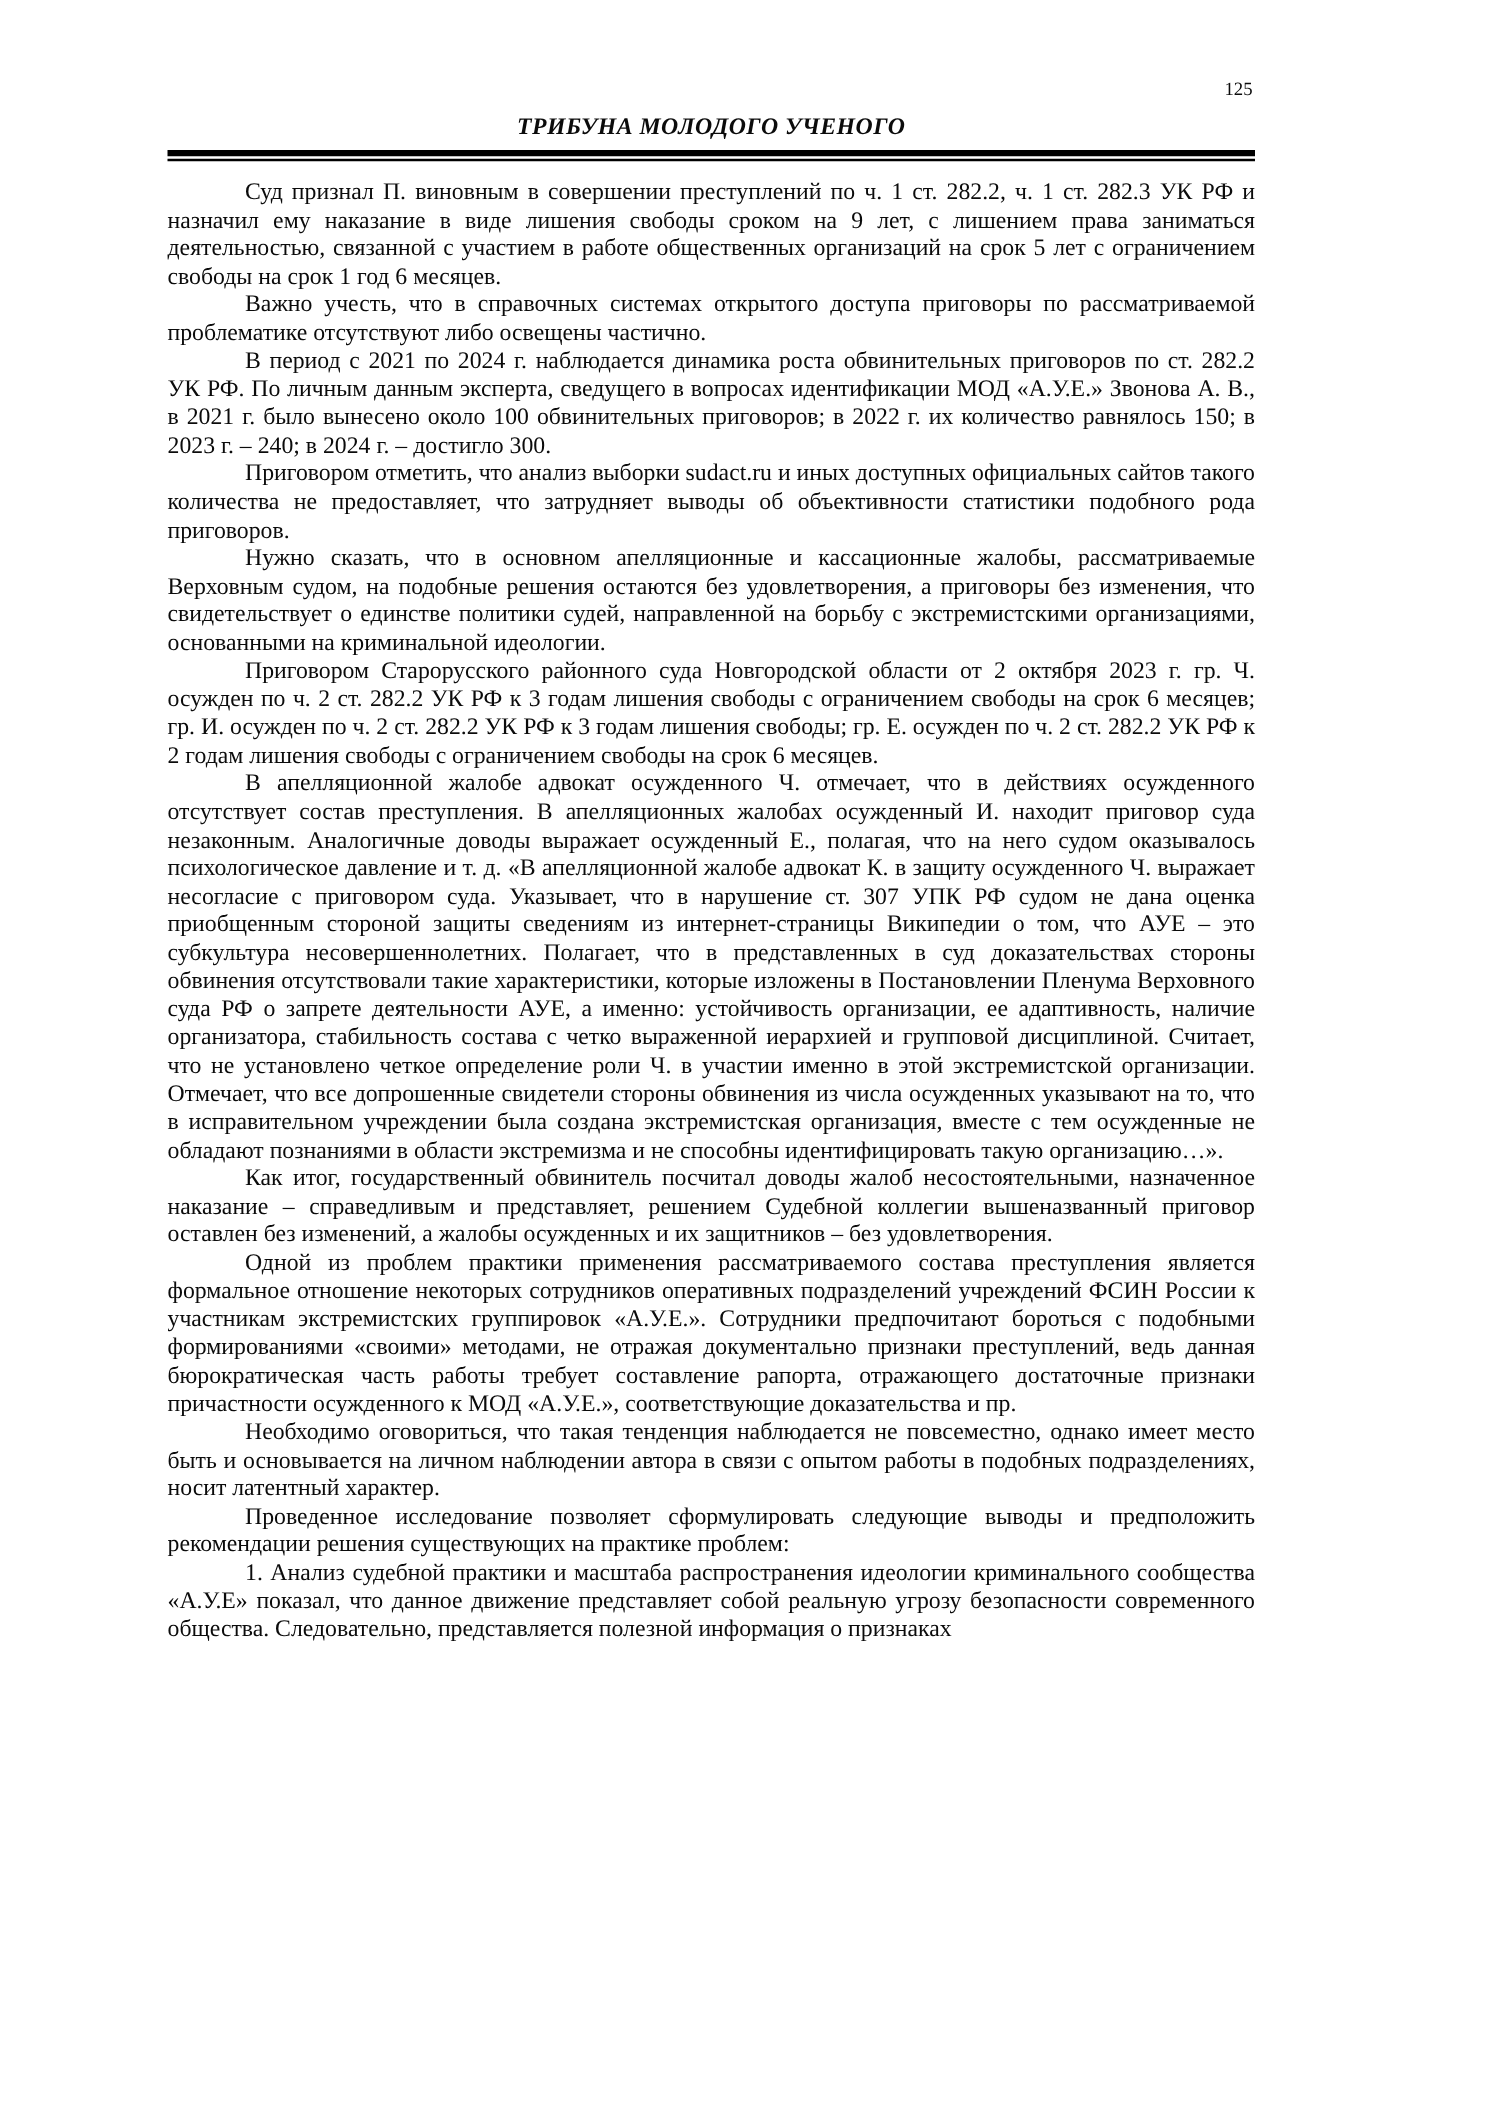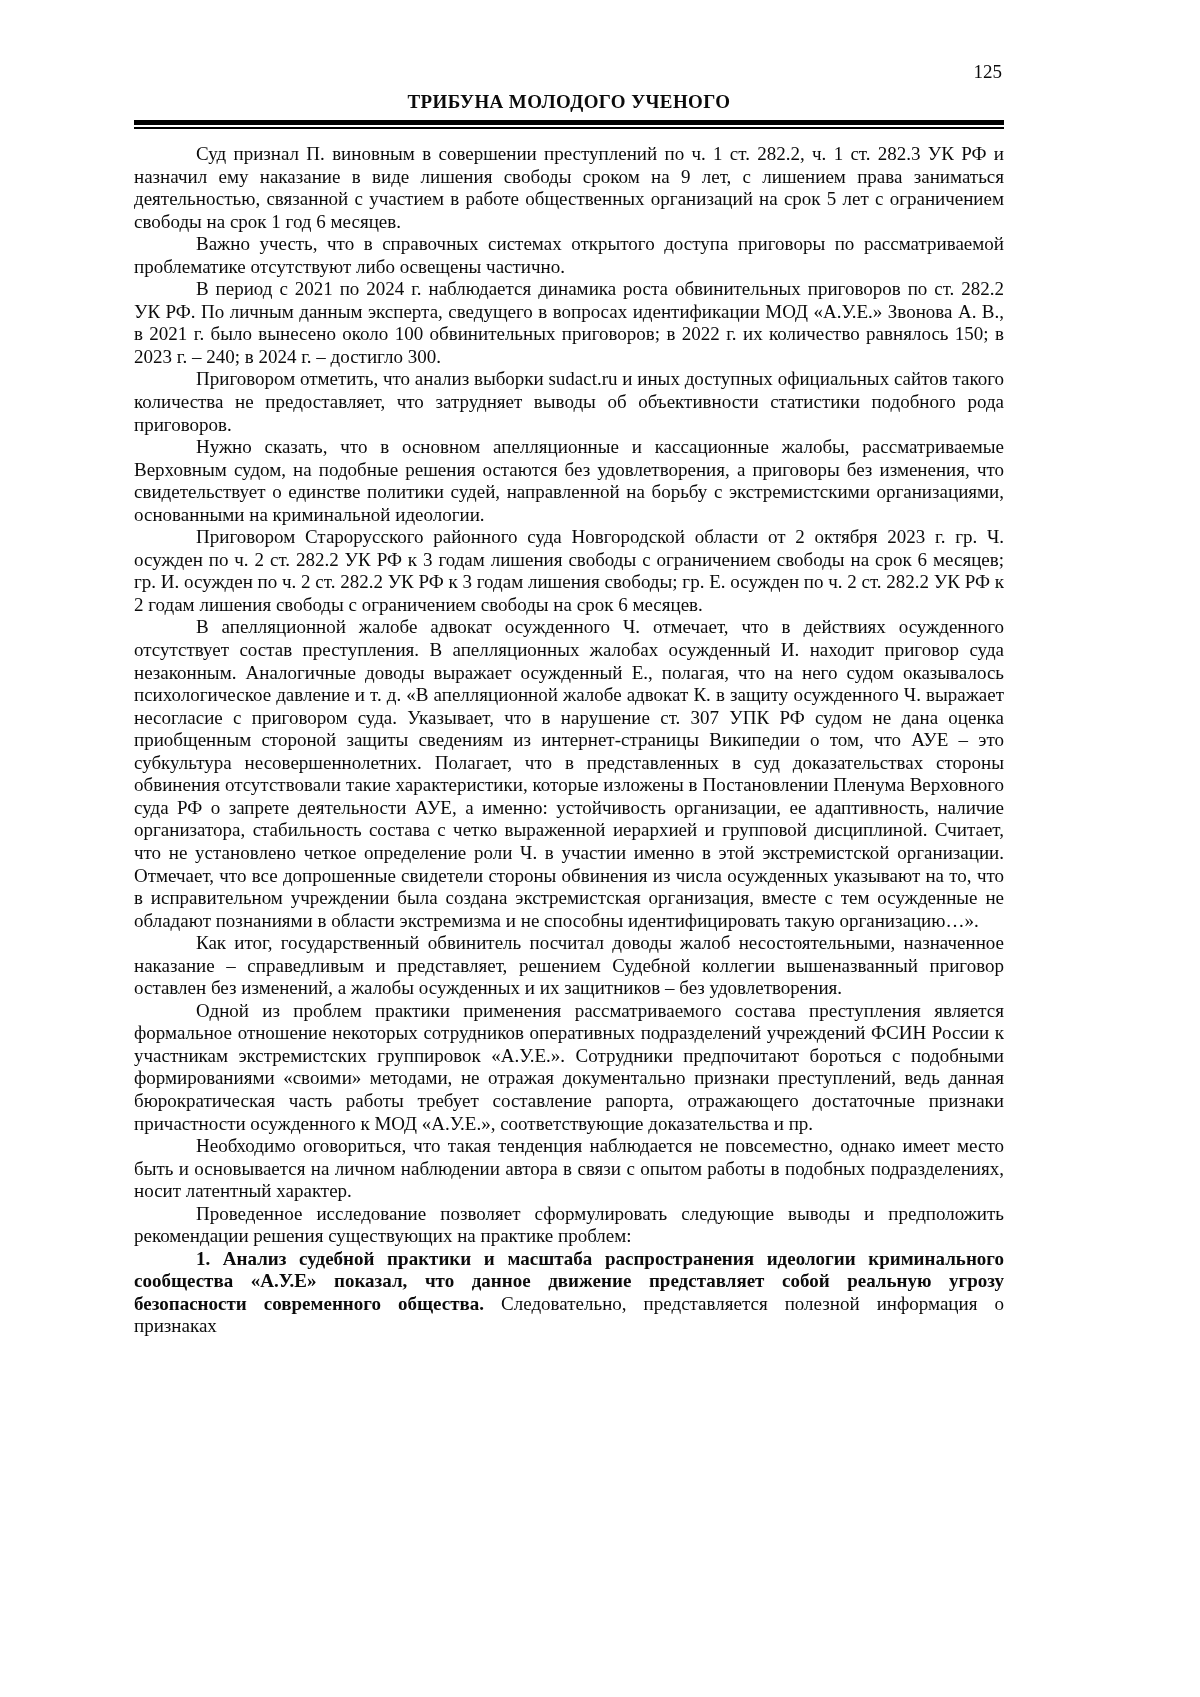--- a/index.html
+++ b/index.html
@@ -13,27 +13,28 @@
     position: relative;
     width: 1200px;
     min-height: 1697px;
     background: #ffffff;
     color: #0b0b0b;
     font-family: "Liberation Serif", "DejaVu Serif", serif;
     padding: 60px 196px 60px 134px;
   }
   .page-number {
     text-align: right;
-    font-size: 19px;
+    font-size: 15px;
     line-height: 24px;
     padding-right: 2px;
   }
   .running-head {
     text-align: center;
     font-weight: bold;
+    font-style: italic;
     font-size: 19px;
     line-height: 22px;
     margin-top: 7px;
     letter-spacing: 0.4px;
   }
   .header-rule {
     margin-top: 7px;
     height: 9px;               
     border-top: 5px solid #000;
     border-bottom: 2px solid #000;
@@ -44,21 +45,21 @@
     font-size: 19px;
     line-height: 22.55px;
     text-align: justify;
   }
   .article-body p {
     margin: 0;
     padding: 0;
     text-indent: 62px;
   }
   .lead-bold {
-    font-weight: bold;
+    font-weight: normal;
   }
 </style>
 </head>
 <body>
 
 <div class="page">
 
   <div class="page-number">125</div>
 
   <div class="running-head">ТРИБУНА МОЛОДОГО УЧЕНОГО</div>

